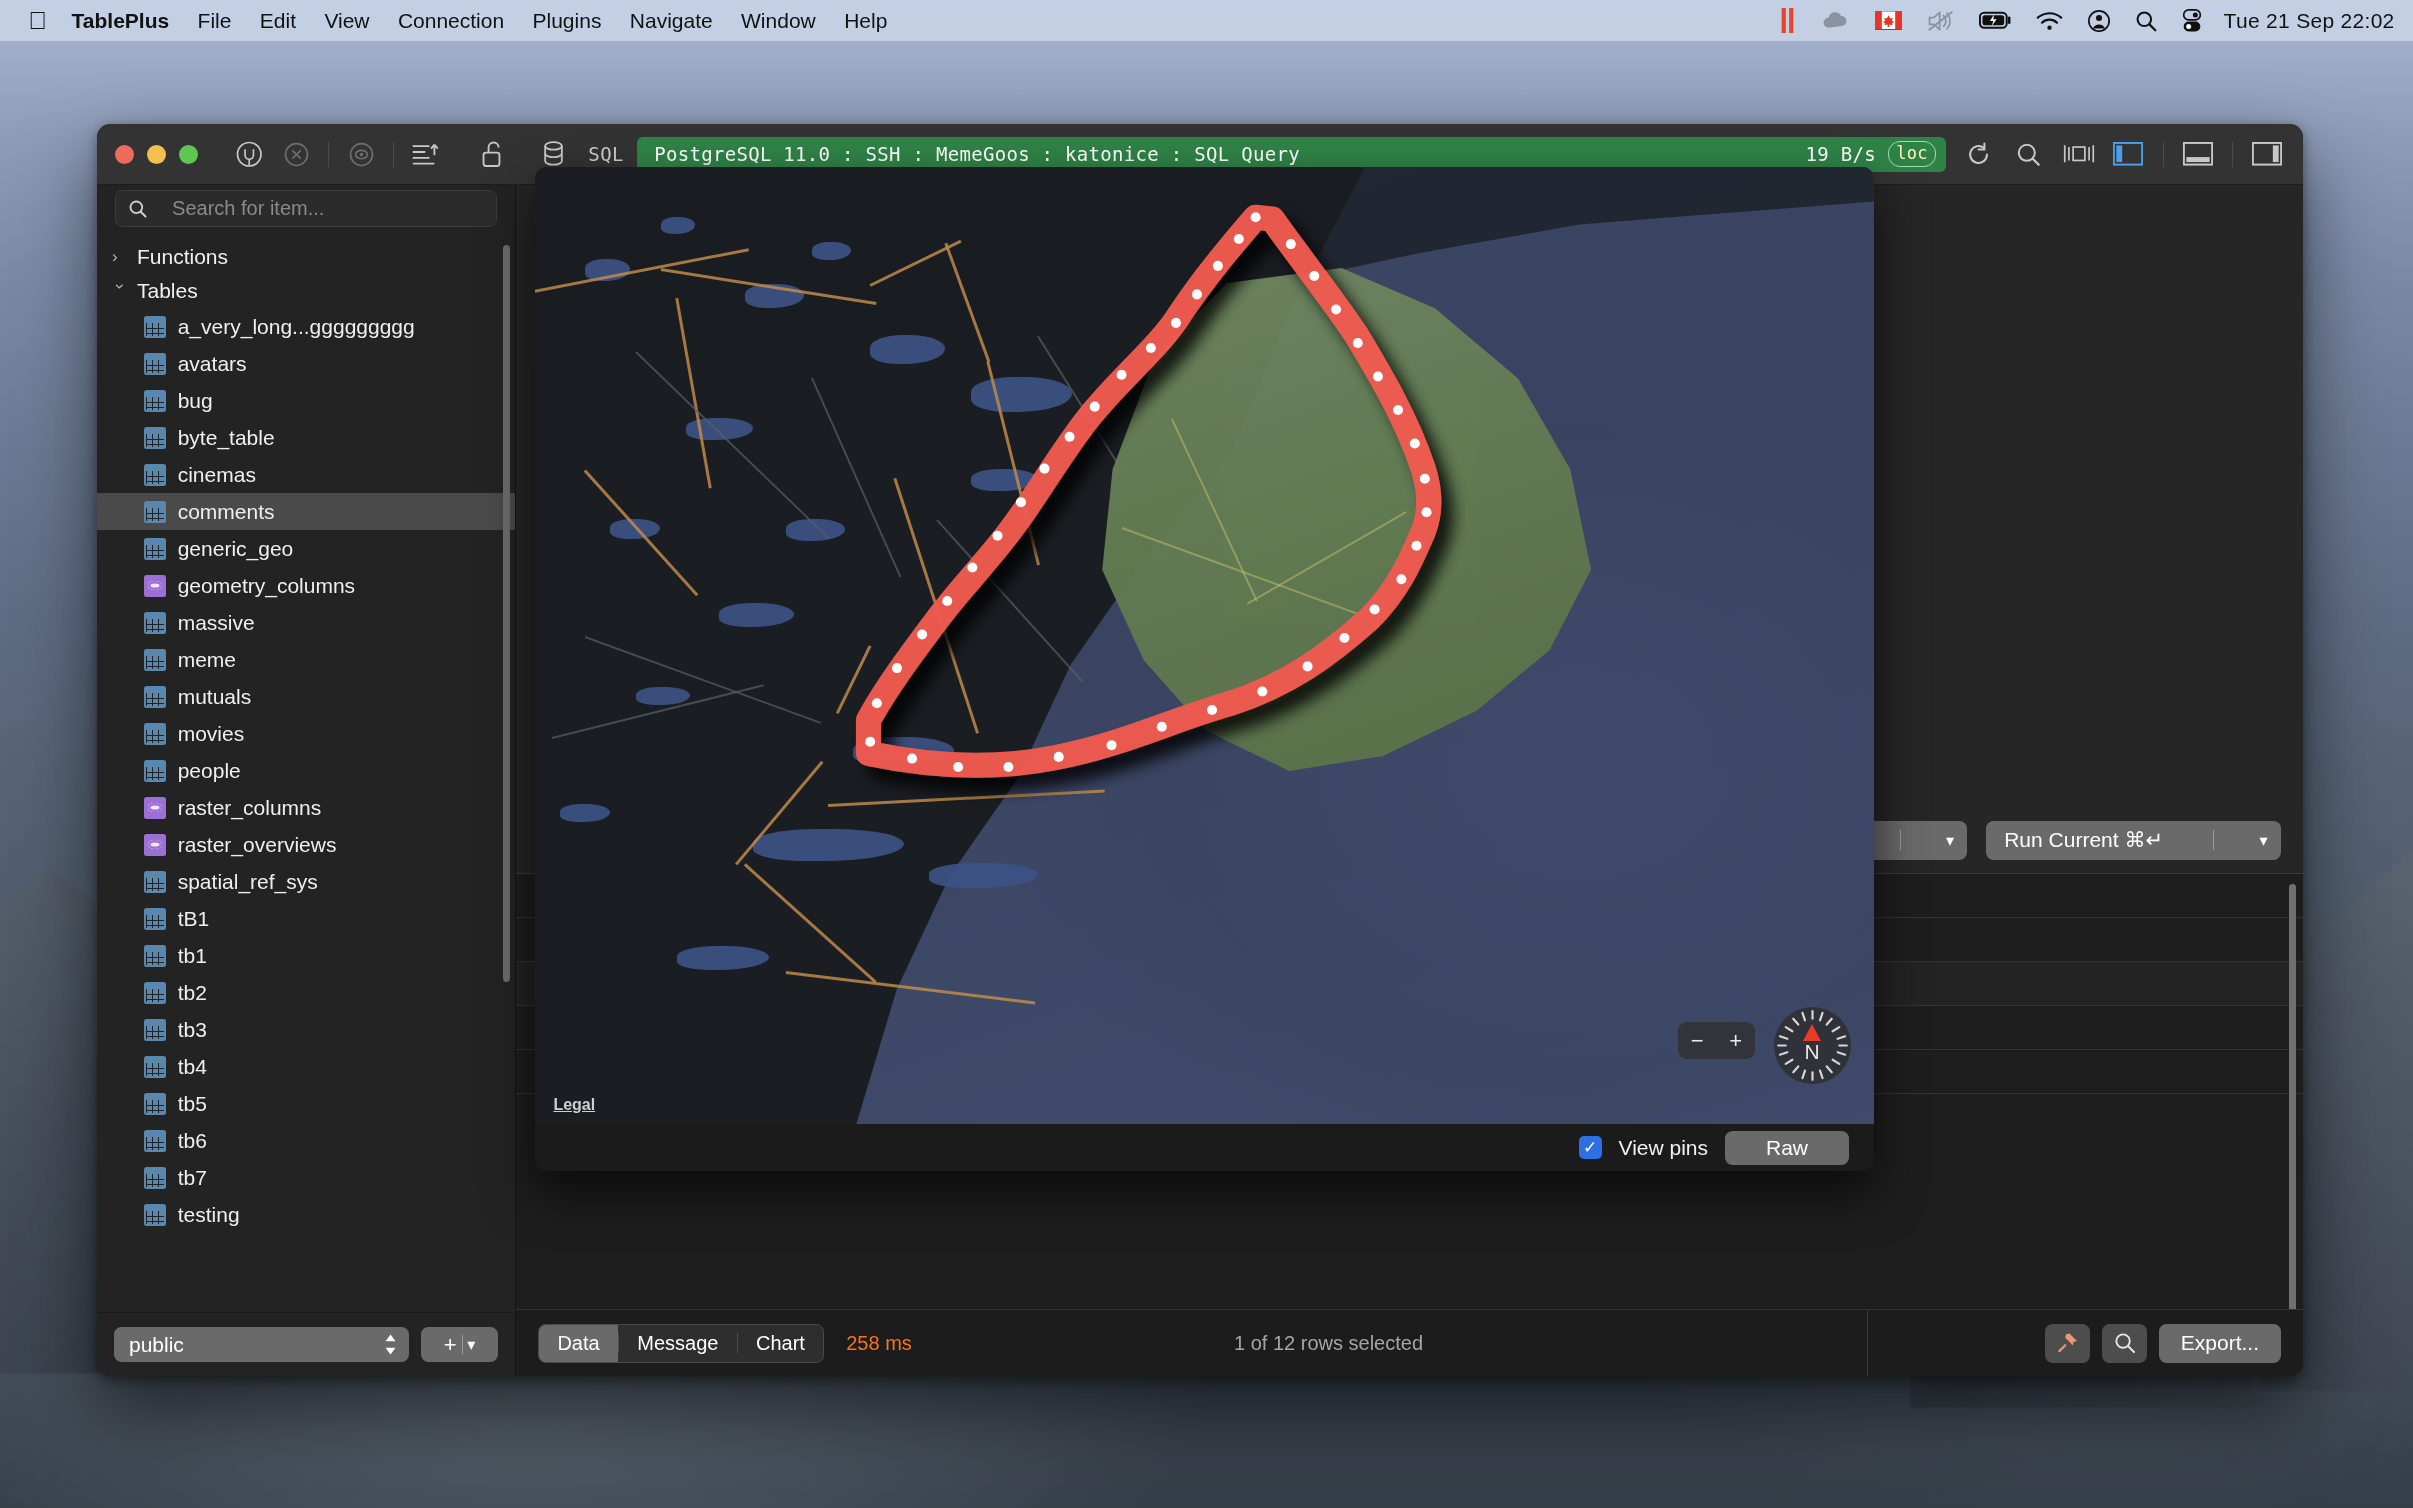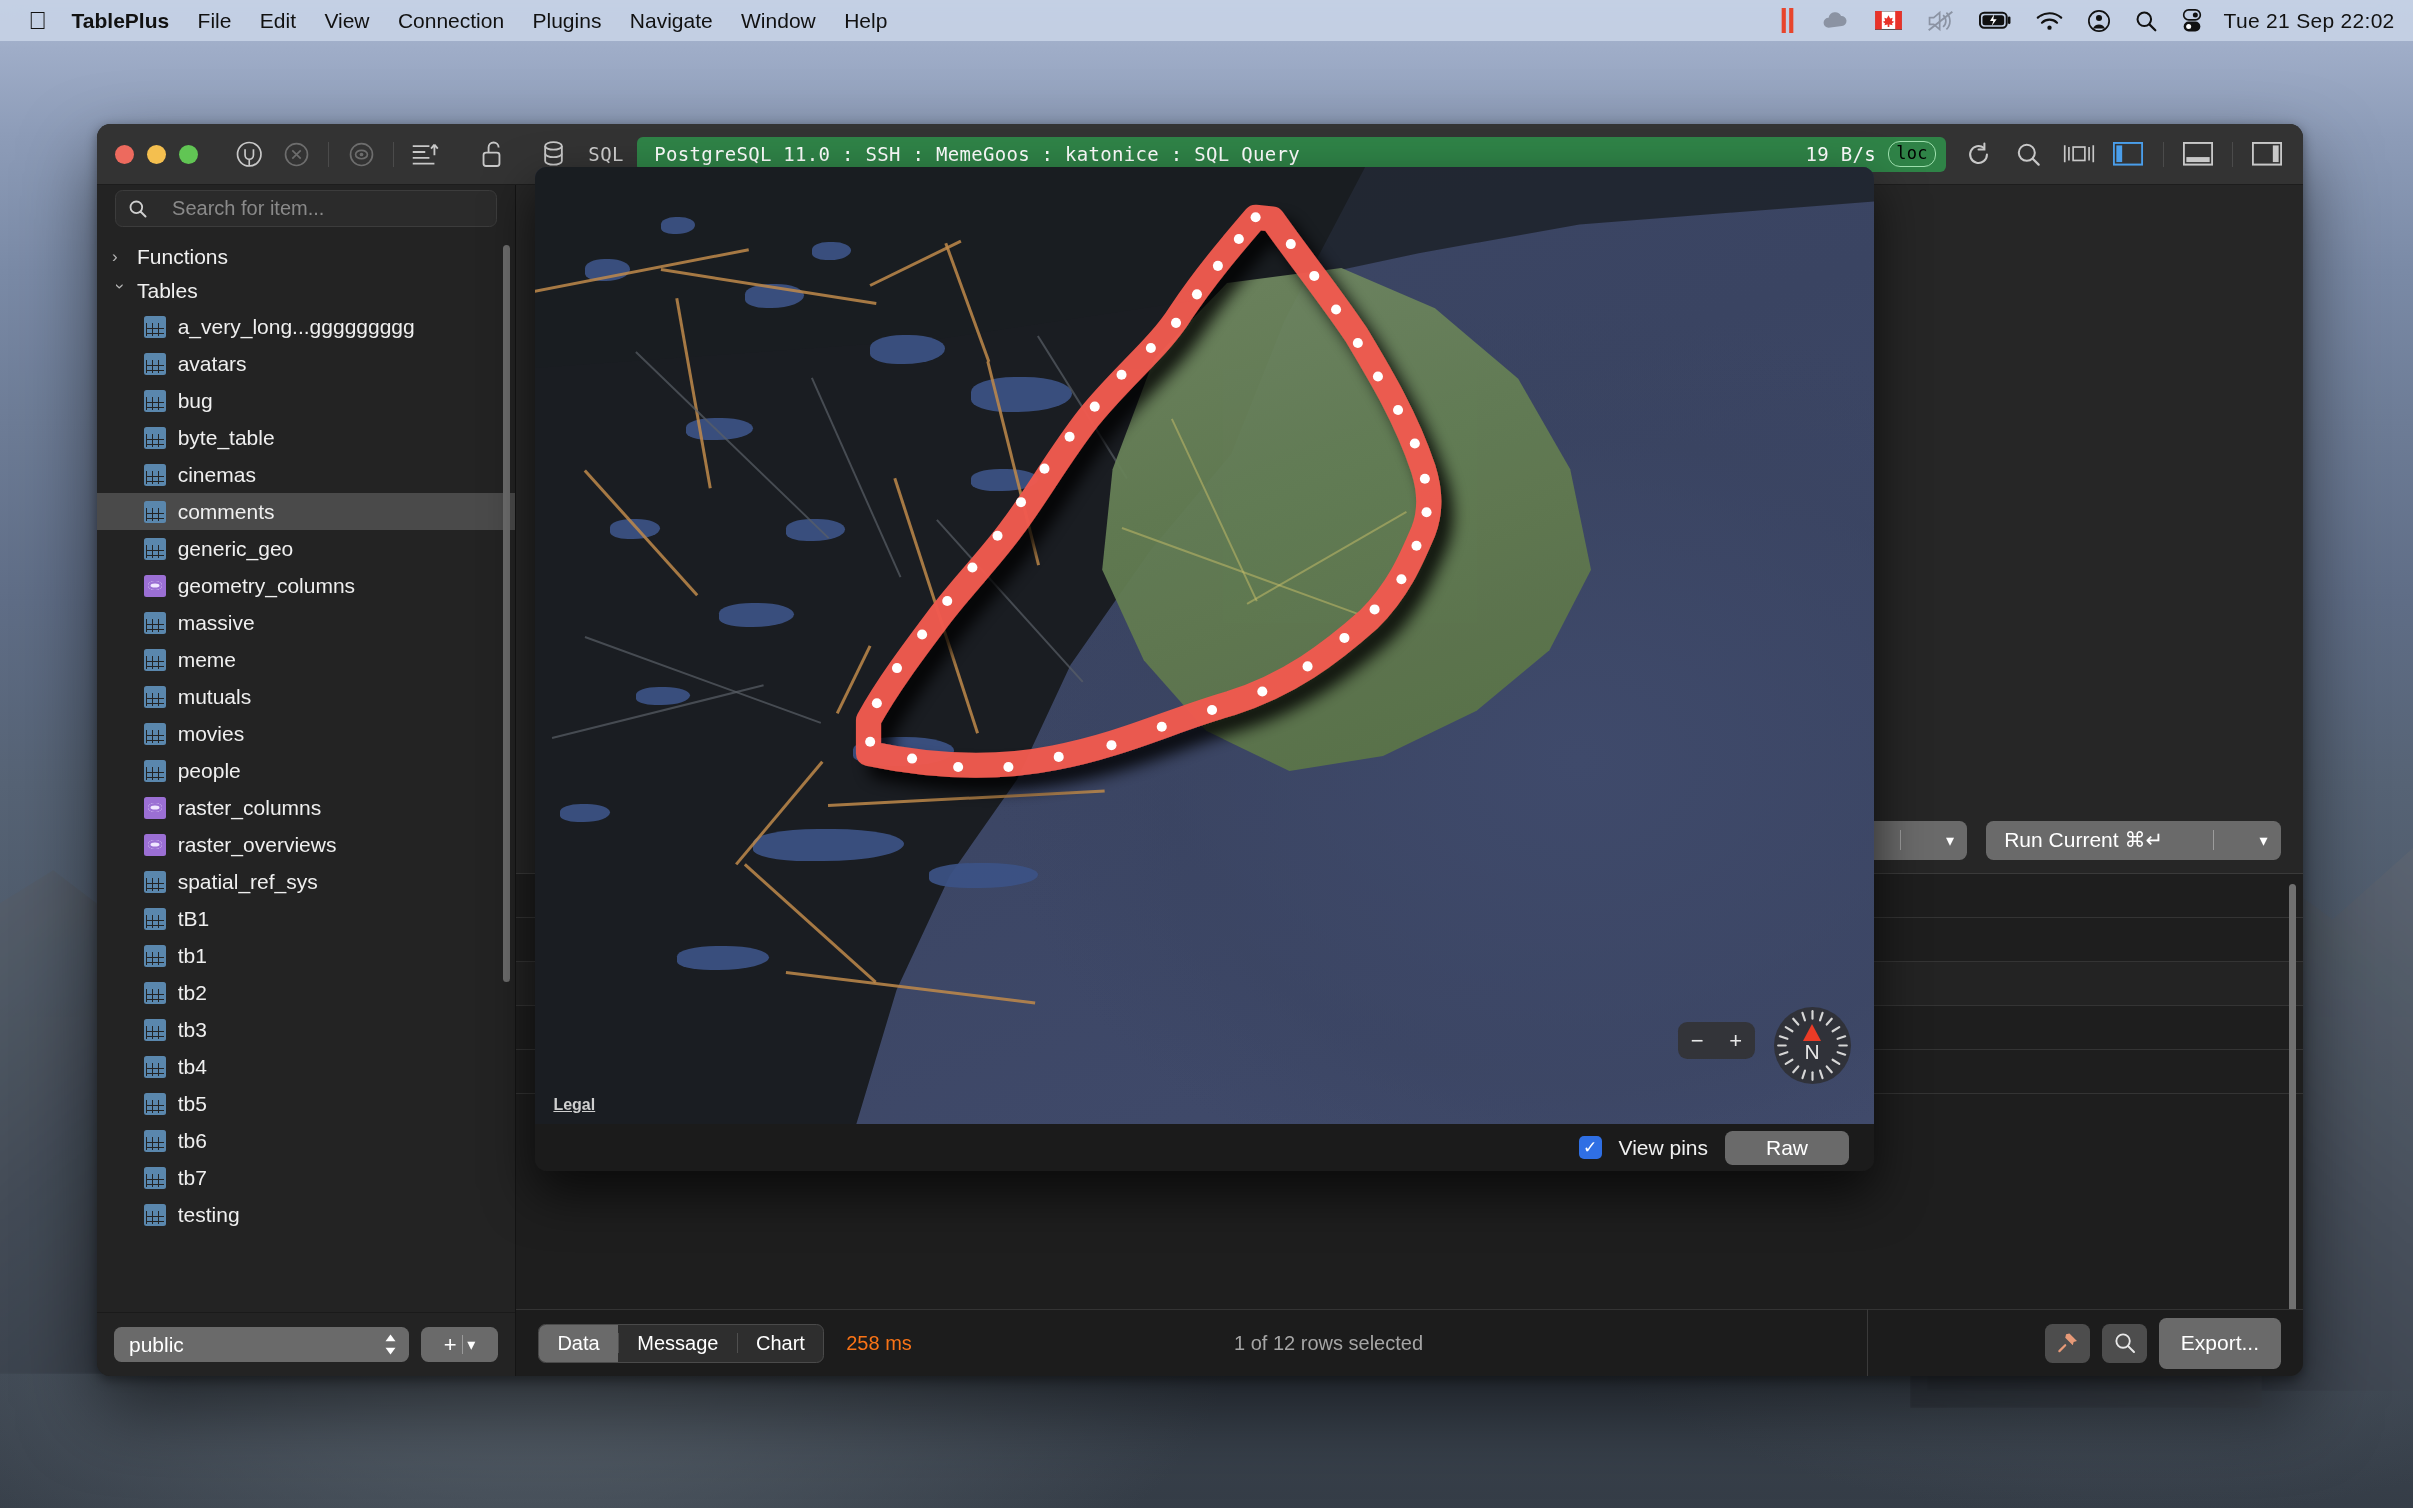--- a/index.html
+++ b/index.html
@@ -89,21 +89,21 @@
     flex: 1 1 auto;
     height: 35px; background: #2f8347; border-radius: 5.9px;
     display: flex; align-items: center; justify-content: space-between;
     padding: 0 10px 0 17px;
     color: #fff; font-family: "DejaVu Sans Mono", monospace; font-size: 19px;
     letter-spacing: 0.3px;
     min-width: 0;
   }
   .conn-right { display: flex; align-items: center; gap: 11.7px; }
   .loc-badge {
-    border: 1.3px solid #9ee0ae; color: #000000; border-radius: 12px;
+    border: 1.3px solid #9ee0ae; color: #fef9c3; border-radius: 12px;
     padding: 0.8px 7.5px 2.5px; font-size: 17px; line-height: 1.2;
   }
   .tb-right { display: flex; align-items: center; gap: 3.4px; margin-left: 8.4px; }
   .layout-btn { width: 45px; height: 37px; display: flex; align-items: center; justify-content: center; }
 
   
   .win-body { display: flex; height: calc(100% - 61px); }
   .sidebar {
     width: 419px; background: #232323; display: flex; flex-direction: column;
     border-right: 0.8px solid #141414; position: relative;
@@ -212,21 +212,21 @@
   .seg .s {
     padding: 0 18.4px; color: #ffffff; font-size: 20px; height: 100%;
     display: flex; align-items: center;
   }
   .seg .s.active { background: #6a6a6a; }
   .seg .sdiv { width: 0.8px; height: 20px; background: #4f4f4f; }
   .ms { color: #f97316; font-size: 20px; }
   .rowsel { color: #a5a5a5; font-size: 20px; }
   .sb-right { margin-left: auto; display: flex; align-items: center; gap: 11.7px; }
   .sq-btn { width: 45px; height: 39px; background: #4d4d4d; border-radius: 7.5px; display: flex; align-items: center; justify-content: center; }
-  .export-btn { height: 51px; background: #6a6a6a; border-radius: 7.5px; color: #fff; font-size: 21px; display: flex; align-items: center; padding: 0 22px; }
+  .export-btn { height: 39px; background: #6a6a6a; border-radius: 7.5px; color: #fff; font-size: 21px; display: flex; align-items: center; padding: 0 22px; }
 
   
   .inspector {
     position: absolute; right: 0; top: 0; bottom: 0; width: 436px;
     border-left: 0.8px solid #3a3a3a;
   }
 
   
   .map-popup {
     position: absolute; left: 535px; top: 167px;

